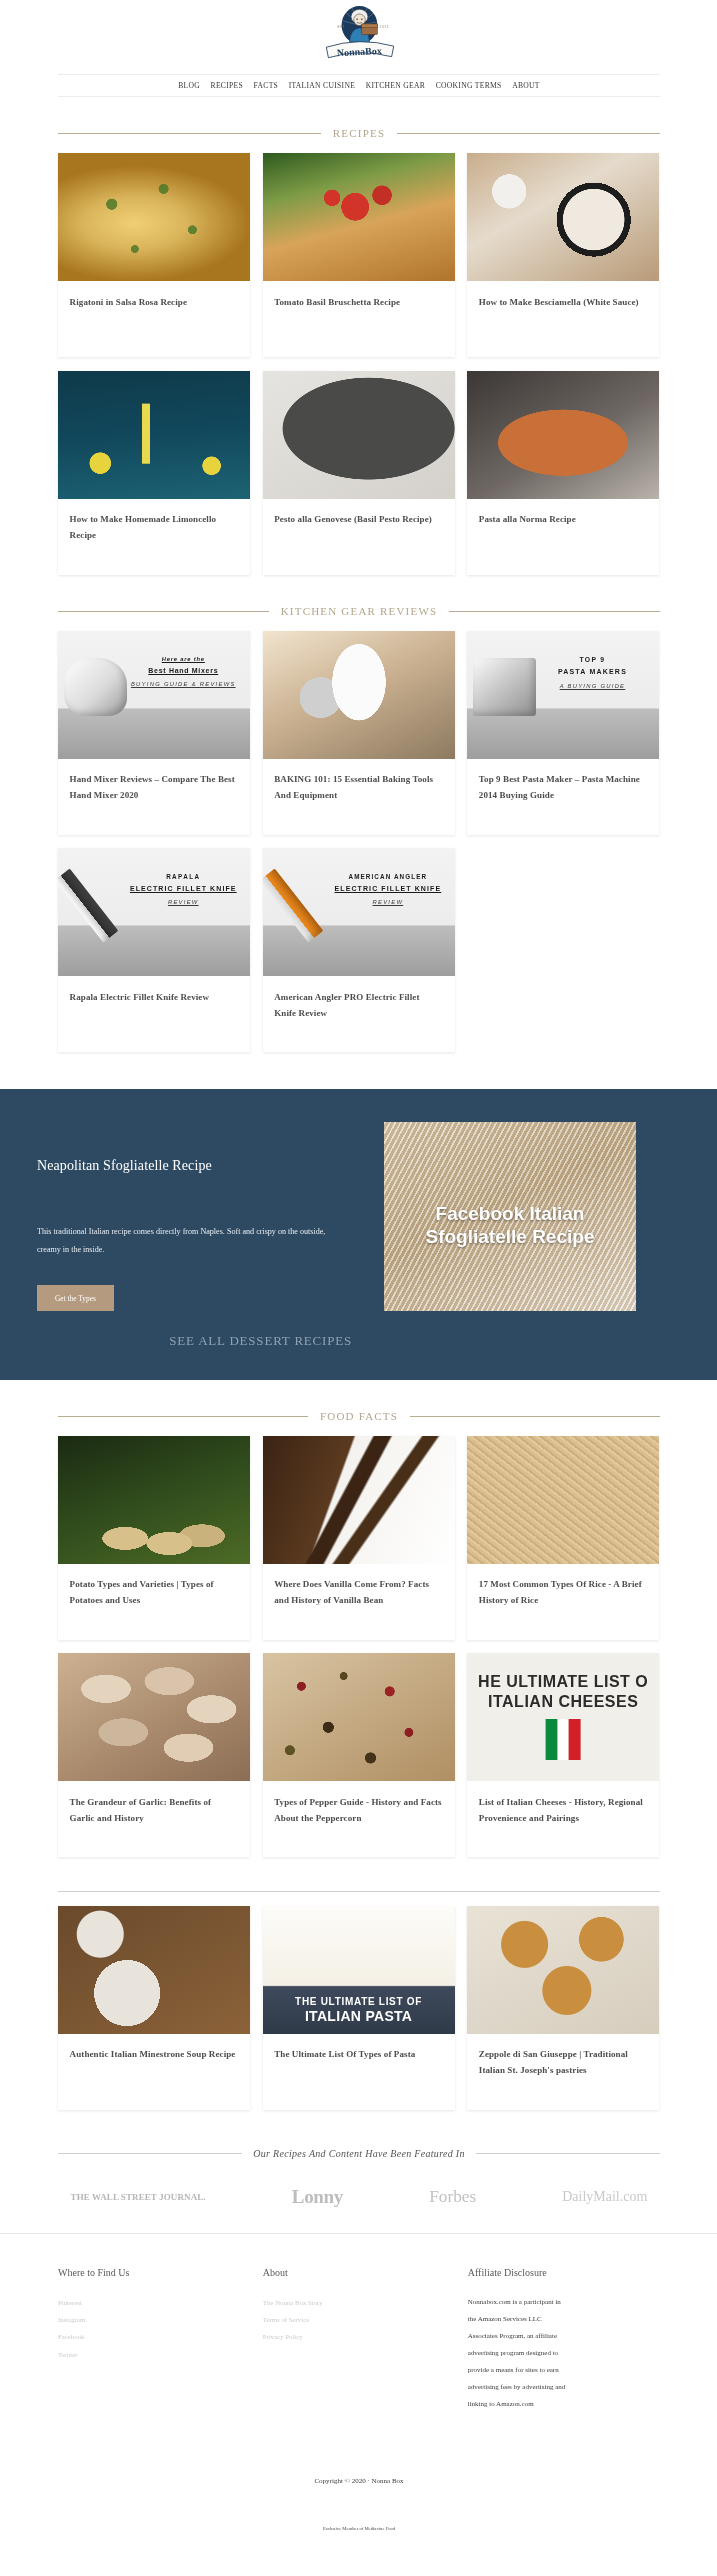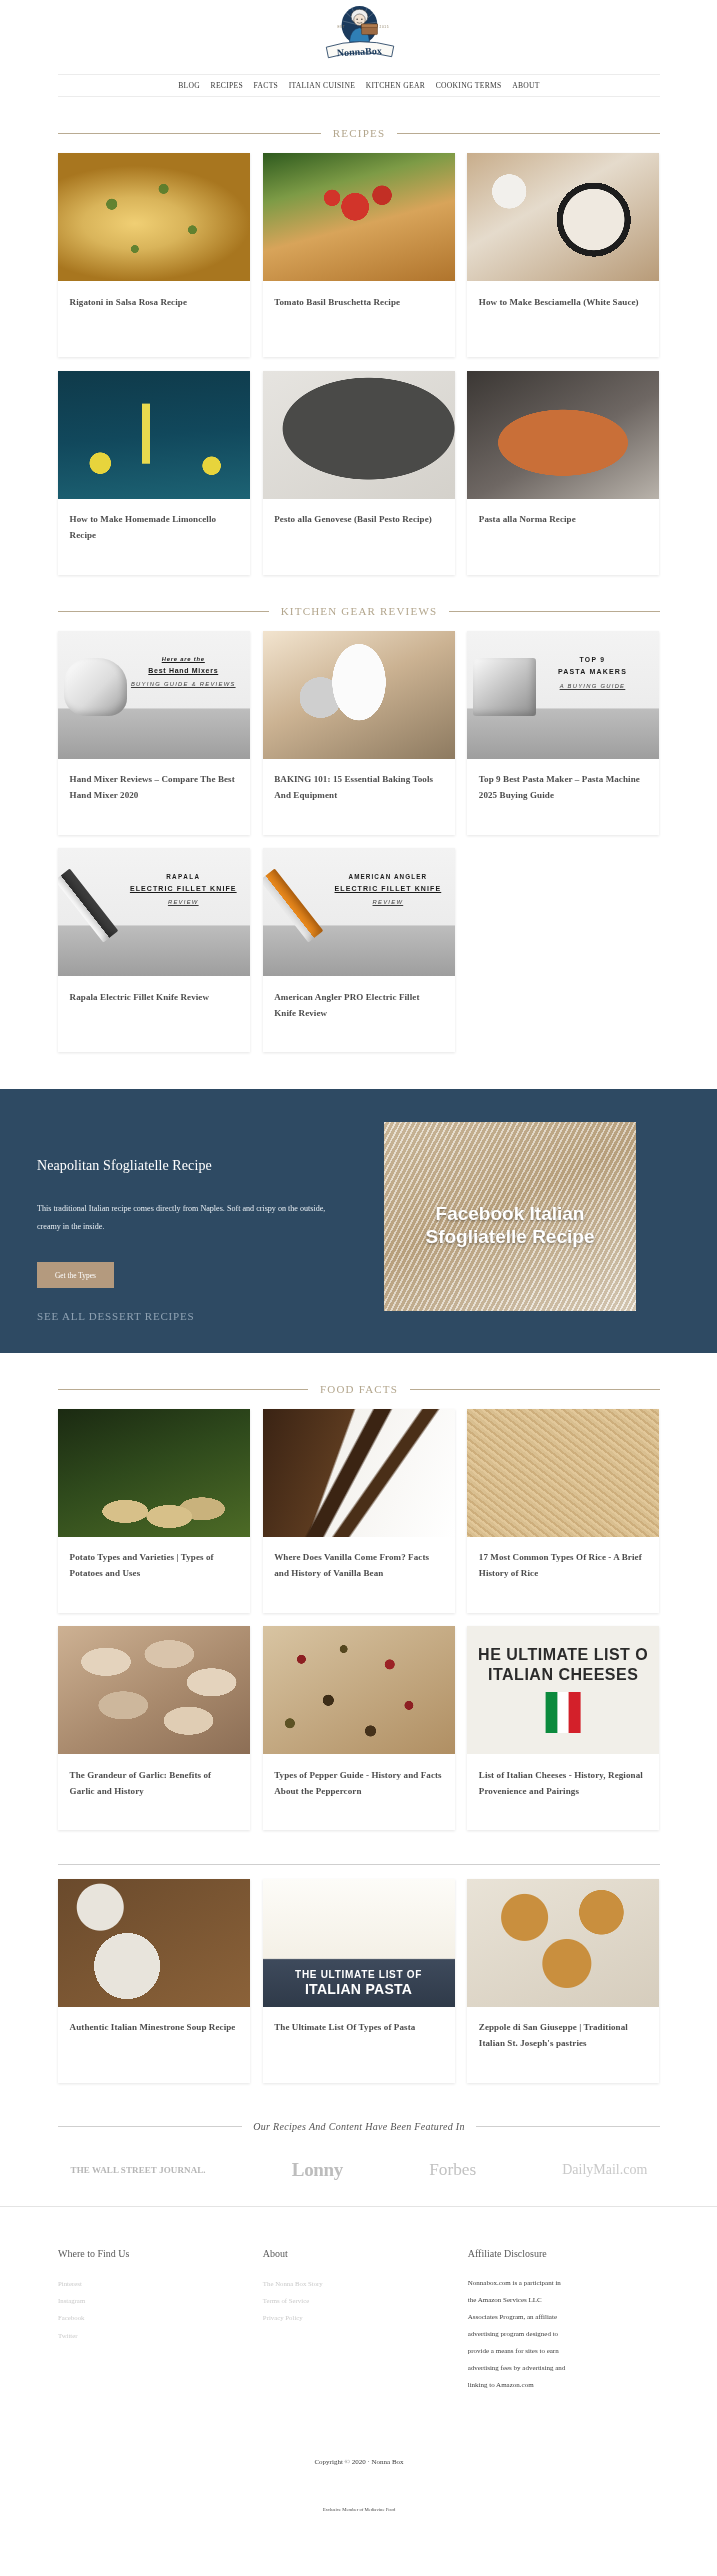--- a/index.html
+++ b/index.html
@@ -255,38 +255,38 @@
     width: 694px; margin: 0 auto;
     display: flex; align-items: flex-start; gap: 32px;
     padding-left: 25px;
   }
   .feature-left { width: 315px; padding-top: 36px; }
   .feature-title {
     font-family: "Liberation Serif", serif;
     font-size: 14px; color: #ffffff; font-weight: normal; letter-spacing: 0.1px;
   }
   .feature-desc {
-    margin-top: 26px;
+    margin-top: 49px;
     font-size: 8.1px; color: #e8eef3; line-height: 2.15; max-width: 305px;
   }
   .feature-btn {
     margin-top: 27px;
     display: inline-block;
     background: #b49a7e;
     color: #ffffff;
     border: none;
     padding: 8.4px 18px;
     font-family: "Liberation Serif", serif;
     font-size: 7.4px;
     cursor: pointer;
   }
   .feature-link {
     display: block; margin-top: 22px;
-    font-size: 11px; letter-spacing: 0.8px; color: #8fa2b3;
-    text-transform: uppercase; cursor: pointer;
+    font-size: 13px; letter-spacing: 0.8px; color: #8fa2b3;
+    text-transform: uppercase; cursor: pointer; text-align: right;
   }
   .feature-img {
     width: 252px; height: 189px; position: relative; overflow: hidden; flex-shrink: 0;
   }
   .feature-img-cap {
     position: absolute; left: 0; right: 0; top: 42%;
     text-align: center; color: #fff; font-family: "Liberation Sans", sans-serif;
     font-size: 19px; font-weight: bold; line-height: 1.22;
     text-shadow: 0 1.1px 2.6px rgba(0,0,0,.45);
   }
@@ -304,21 +304,21 @@
   .logo-dm { font-size: 14px; color: #c9c9c9; }
 
   
   .footer {
     width: 718px;
     border-top: 0.5px solid #e4e4e4;
     padding: 33px 0 0 0;
     background: #fff;
   }
   .footer-cols {
-    width: 602px; margin: 8px auto;
+    width: 602px; margin: 0 auto;
     display: grid; grid-template-columns: repeat(3, 1fr); gap: 12.6px;
   }
   .fcol-title {
     font-family: "Liberation Serif", serif;
     font-size: 10px; color: #5a5a5a; margin-bottom: 16px; font-weight: normal;
   }
   .fcol-list { list-style: none; }
   .fcol-list li {
     font-size: 6.8px; color: #cbcbcb; line-height: 2.55; cursor: pointer;
   }
@@ -468,21 +468,21 @@
     <div class="card-thumb">
       <div class="art art-gear"></div>
       <div class="gear-appliance pasta"></div>
       <div class="gear-overlay">
         <div class="gear-l1" style="font-style:normal;text-decoration:none;letter-spacing:1.3px;font-size:6.8px">TOP 9</div>
         <div class="gear-l2" style="text-decoration:none;letter-spacing:1.2px">PASTA MAKERS</div>
         <div class="gear-l3">A BUYING GUIDE</div>
       </div>
     </div>
     <div class="card-body">
-      <h3 class="card-title">Top 9 Best Pasta Maker – Pasta Machine 2025 Buying Guide</h3>
+      <h3 class="card-title">Top 9 Best Pasta Maker – Pasta Machine 2014 Buying Guide</h3>
     </div>
   </article>
 
 
   <article class="card">
     <div class="card-thumb">
       <div class="art art-gear"></div>
       <div class="gear-appliance knife"></div>
       <div class="gear-overlay">
         <div class="gear-l1" style="font-style:normal;text-decoration:none;letter-spacing:1.4px;font-size:6.3px">RAPALA</div>

